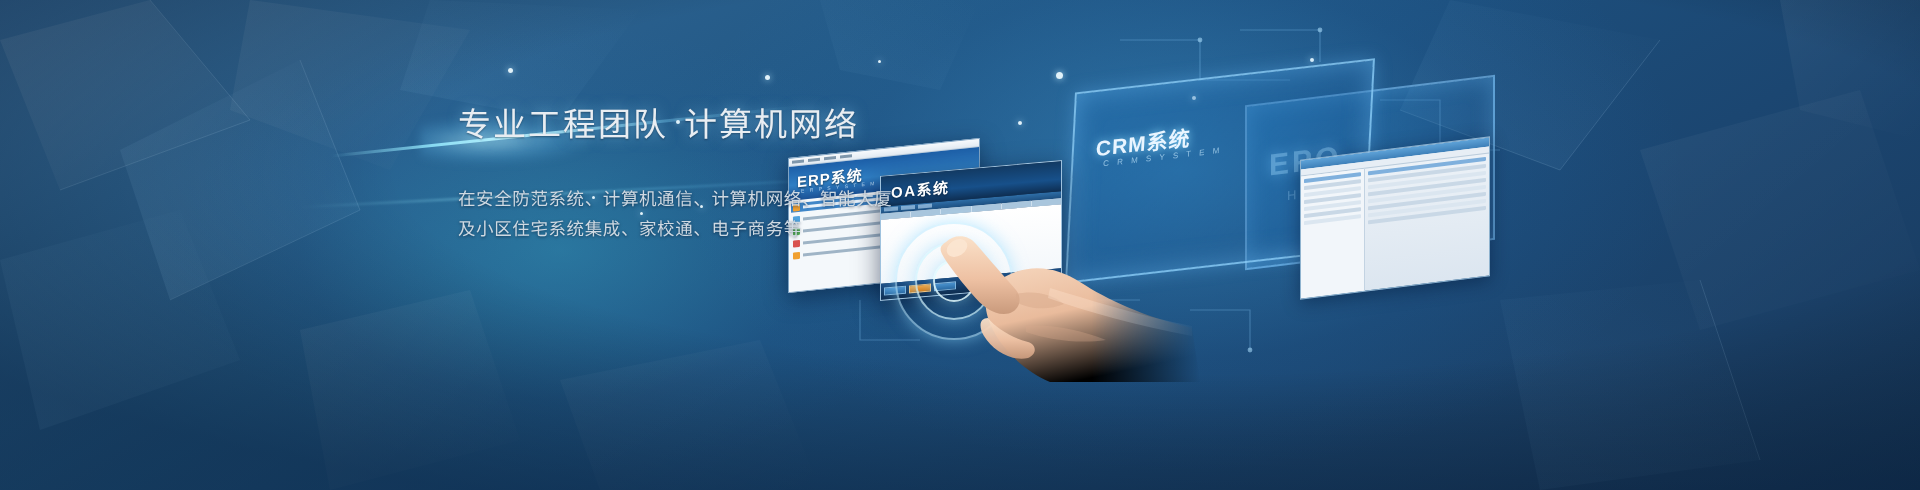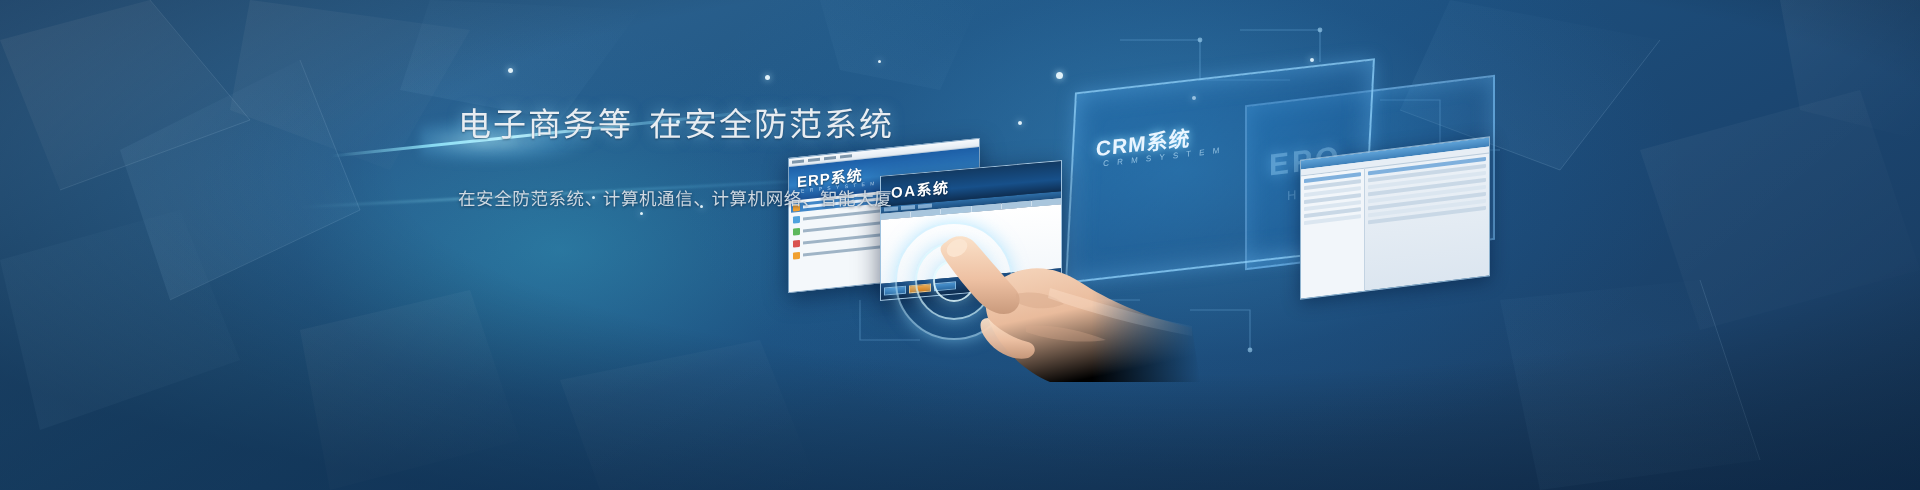--- a/index.html
+++ b/index.html
@@ -475,20 +475,21 @@
 
         <path d="M58 86 C66 96, 82 106, 98 110 C106 112, 108 122, 98 126 C82 130, 62 118, 54 104 C48 94, 50 86, 58 86 Z" fill="url(#skin2)" opacity="0.95"></path>
 
         <path d="M120 56 C160 68, 210 84, 262 94 L262 104 C208 94, 158 80, 118 66 Z" fill="#ffe6d0" opacity="0.35"></path>
       </g>
     </svg>
   </div>
 
   <div class="copy">
     <div class="headline">
-      <span>电子商务等</span><span class="gap"></span><span>在安全防范系统</span>
+      <span>专业工程团队</span><span class="gap"></span><span>计算机网络</span>
     </div>
     <div class="body-copy">
       <p>在安全防范系统、计算机通信、计算机网络、智能大厦</p>
+      <p>及小区住宅系统集成、家校通、电子商务等</p>
     </div>
   </div>
 
 </div>
 
 </body></html>

